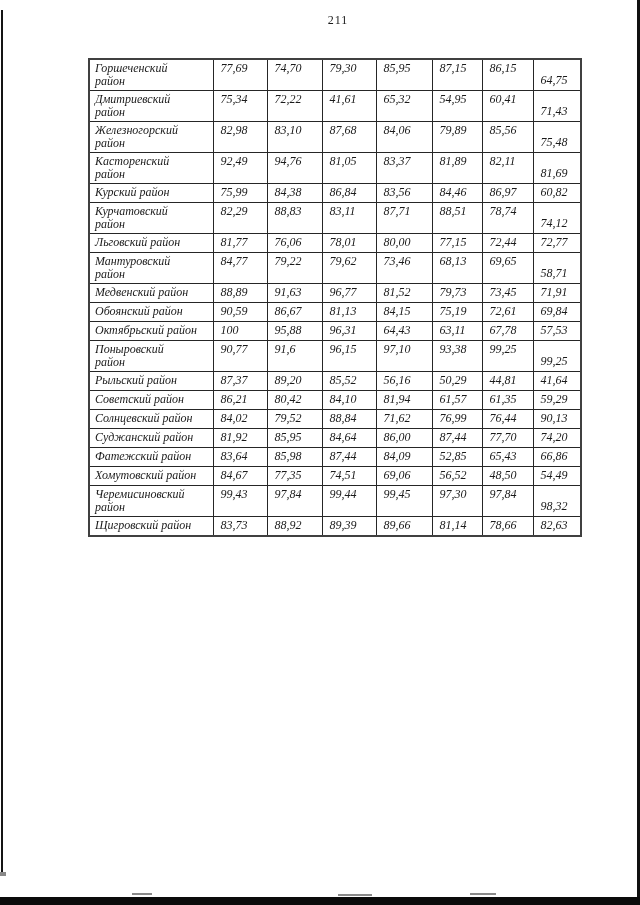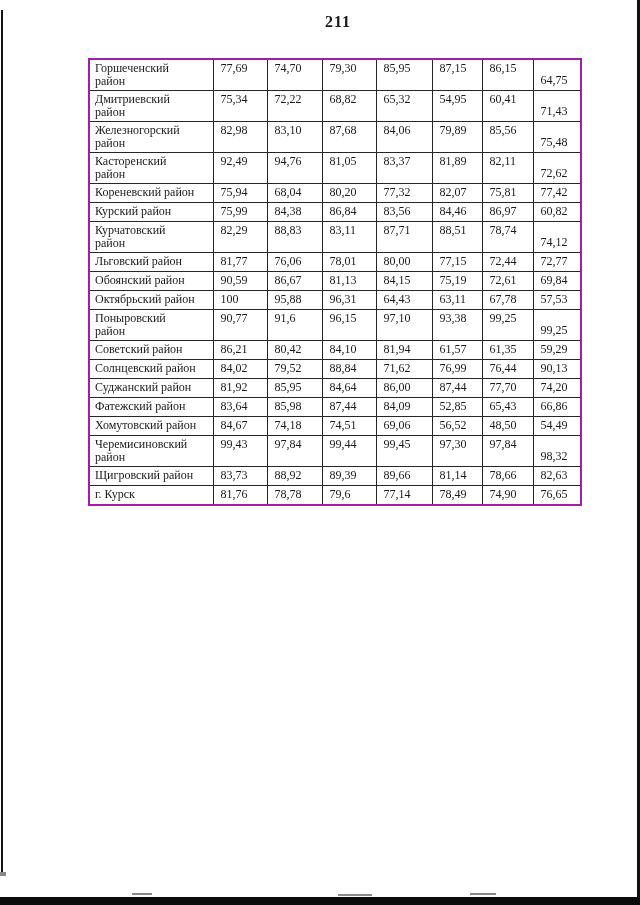--- a/index.html
+++ b/index.html
@@ -17,34 +17,34 @@
   .speck { position: absolute; background: #8a8a8a; height: 2px; }
   .speck.s1 { left: 132px; top: 893px; width: 20px; }
   .speck.s2 { left: 338px; top: 894px; width: 34px; }
   .speck.s3 { left: 470px; top: 893px; width: 26px; }
   .speck.s4 { left: 0px;   top: 872px; width: 6px; height: 4px; }
 
   .page-number {
     position: absolute;
     top: 13px; left: 338px;
     transform: translateX(-50%);
-    font-size: 16px;
+    font-size: 12px;
     letter-spacing: 1px;
-    font-weight: bold;
   }
 
   table.data-table {
     position: absolute;
     left: 88px; top: 58px;
     width: 492px;
     border-collapse: collapse;
     table-layout: fixed;
-    border: 2px solid #a21caf;
+    border: 2px solid #404040;
     font-size: 12px;
     line-height: 13px;
+    font-style: italic;
   }
   .data-table td {
     border: 1px solid #262626;
     padding: 2px 2px 2px 7px;
     vertical-align: top;
     overflow: hidden;
     white-space: nowrap;
   }
   .data-table td.name {
     padding-left: 5px;
@@ -85,21 +85,21 @@
         <td>79,30</td>
         <td>85,95</td>
         <td>87,15</td>
         <td>86,15</td>
         <td class="last">64,75</td>
       </tr>
       <tr>
         <td class="name">Дмитриевский<br>район</td>
         <td>75,34</td>
         <td>72,22</td>
-        <td>68,82</td>
+        <td>41,61</td>
         <td>65,32</td>
         <td>54,95</td>
         <td>60,41</td>
         <td class="last">71,43</td>
       </tr>
       <tr>
         <td class="name">Железногорский<br>район</td>
         <td>82,98</td>
         <td>83,10</td>
         <td>87,68</td>
@@ -109,31 +109,21 @@
         <td class="last">75,48</td>
       </tr>
       <tr>
         <td class="name">Касторенский<br>район</td>
         <td>92,49</td>
         <td>94,76</td>
         <td>81,05</td>
         <td>83,37</td>
         <td>81,89</td>
         <td>82,11</td>
-        <td class="last">72,62</td>
-      </tr>
-      <tr>
-        <td class="name">Кореневский район</td>
-        <td>75,94</td>
-        <td>68,04</td>
-        <td>80,20</td>
-        <td>77,32</td>
-        <td>82,07</td>
-        <td>75,81</td>
-        <td class="last">77,42</td>
+        <td class="last">81,69</td>
       </tr>
       <tr>
         <td class="name">Курский район</td>
         <td>75,99</td>
         <td>84,38</td>
         <td>86,84</td>
         <td>83,56</td>
         <td>84,46</td>
         <td>86,97</td>
         <td class="last">60,82</td>
@@ -152,20 +142,40 @@
         <td class="name">Льговский район</td>
         <td>81,77</td>
         <td>76,06</td>
         <td>78,01</td>
         <td>80,00</td>
         <td>77,15</td>
         <td>72,44</td>
         <td class="last">72,77</td>
       </tr>
       <tr>
+        <td class="name">Мантуровский<br>район</td>
+        <td>84,77</td>
+        <td>79,22</td>
+        <td>79,62</td>
+        <td>73,46</td>
+        <td>68,13</td>
+        <td>69,65</td>
+        <td class="last">58,71</td>
+      </tr>
+      <tr>
+        <td class="name">Медвенский район</td>
+        <td>88,89</td>
+        <td>91,63</td>
+        <td>96,77</td>
+        <td>81,52</td>
+        <td>79,73</td>
+        <td>73,45</td>
+        <td class="last">71,91</td>
+      </tr>
+      <tr>
         <td class="name">Обоянский район</td>
         <td>90,59</td>
         <td>86,67</td>
         <td>81,13</td>
         <td>84,15</td>
         <td>75,19</td>
         <td>72,61</td>
         <td class="last">69,84</td>
       </tr>
       <tr>
@@ -182,20 +192,30 @@
         <td class="name">Поныровский<br>район</td>
         <td>90,77</td>
         <td>91,6</td>
         <td>96,15</td>
         <td>97,10</td>
         <td>93,38</td>
         <td>99,25</td>
         <td class="last">99,25</td>
       </tr>
       <tr>
+        <td class="name">Рыльский район</td>
+        <td>87,37</td>
+        <td>89,20</td>
+        <td>85,52</td>
+        <td>56,16</td>
+        <td>50,29</td>
+        <td>44,81</td>
+        <td class="last">41,64</td>
+      </tr>
+      <tr>
         <td class="name">Советский район</td>
         <td>86,21</td>
         <td>80,42</td>
         <td>84,10</td>
         <td>81,94</td>
         <td>61,57</td>
         <td>61,35</td>
         <td class="last">59,29</td>
       </tr>
       <tr>
@@ -224,21 +244,21 @@
         <td>85,98</td>
         <td>87,44</td>
         <td>84,09</td>
         <td>52,85</td>
         <td>65,43</td>
         <td class="last">66,86</td>
       </tr>
       <tr>
         <td class="name">Хомутовский район</td>
         <td>84,67</td>
-        <td>74,18</td>
+        <td>77,35</td>
         <td>74,51</td>
         <td>69,06</td>
         <td>56,52</td>
         <td>48,50</td>
         <td class="last">54,49</td>
       </tr>
       <tr>
         <td class="name">Черемисиновский<br>район</td>
         <td>99,43</td>
         <td>97,84</td>
@@ -251,24 +271,14 @@
       <tr>
         <td class="name">Щигровский район</td>
         <td>83,73</td>
         <td>88,92</td>
         <td>89,39</td>
         <td>89,66</td>
         <td>81,14</td>
         <td>78,66</td>
         <td class="last">82,63</td>
       </tr>
-      <tr>
-        <td class="name">г. Курск</td>
-        <td>81,76</td>
-        <td>78,78</td>
-        <td>79,6</td>
-        <td>77,14</td>
-        <td>78,49</td>
-        <td>74,90</td>
-        <td class="last">76,65</td>
-      </tr>
     </tbody>
 </table>
 
 </body></html>

